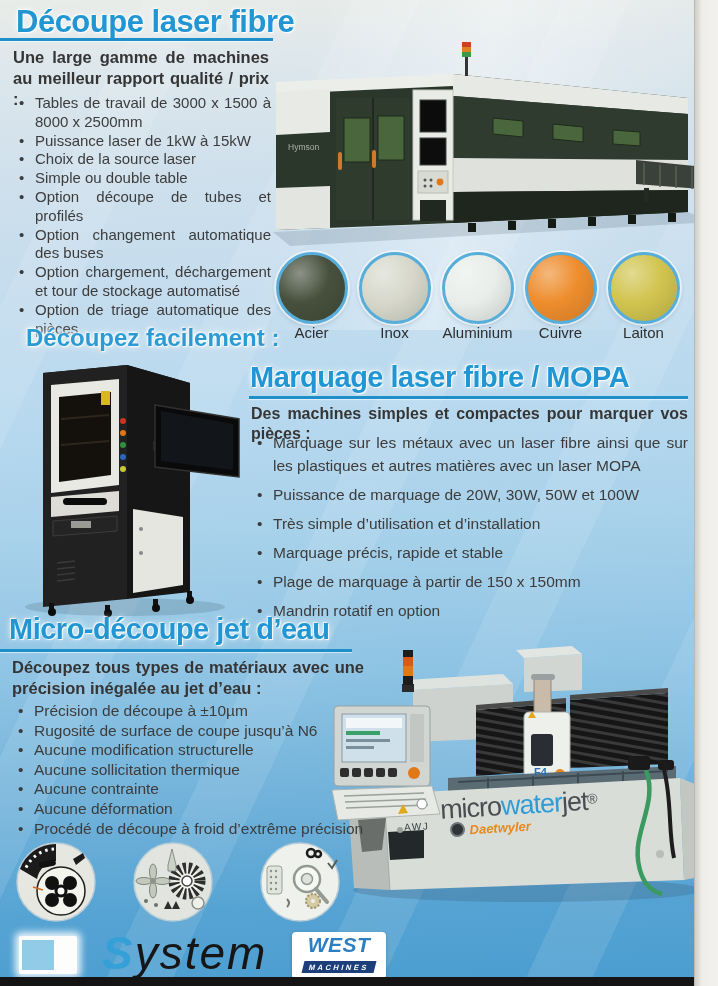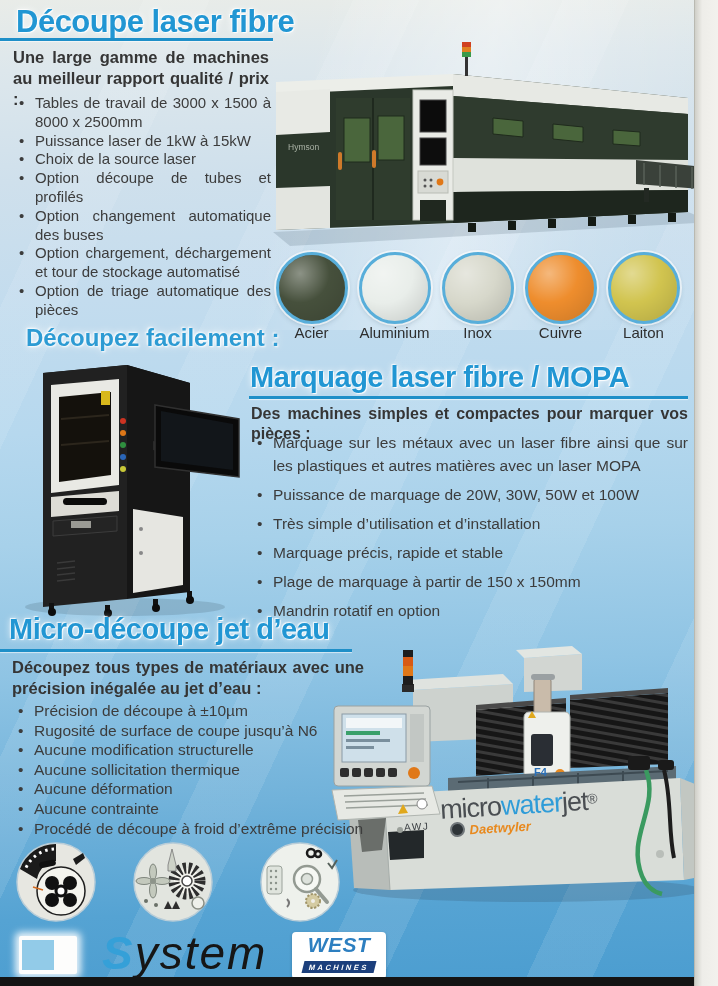--- a/index.html
+++ b/index.html
@@ -72,20 +72,21 @@
 
   <h1 class="abs head" style="left:16px;top:4px;font-size:31px;">Découpe laser fibre</h1>
   <div class="abs rule" style="left:0;top:38px;width:273px;"></div>
 
   <p class="abs intro" style="left:13px;top:47px;width:256px;font-size:16.5px;line-height:21px;">Une large gamme de machines au meilleur rapport qualité / prix :</p>
 
   <ul class="abs blts ul1" style="left:13px;top:94px;width:258px;">
     <li>Tables de travail de 3000 x 1500 à 8000 x 2500mm</li>
     <li>Puissance laser de 1kW à 15kW</li>
     <li>Choix de la source laser</li>
+    <li>Simple ou double table</li>
     <li>Option découpe de tubes et profilés</li>
     <li>Option changement automatique des buses</li>
     <li>Option chargement, déchargement et tour de stockage automatisé</li>
     <li>Option de triage automatique des pièces</li>
   </ul>
 
   <div class="abs cta" style="left:26px;top:324px;">Découpez facilement :</div>
 
   <svg class="abs img" style="left:268px;top:40px;" width="447" height="213" viewBox="0 0 447 213">
     <polygon points="5,192 420,172 445,182 22,206" fill="rgba(60,85,100,0.18)"></polygon>
@@ -145,26 +146,26 @@
     <rect x="194" y="7" width="9" height="5" fill="#e08020"></rect>
     <rect x="194" y="12" width="9" height="5" fill="#3a9a4a"></rect>
   </svg>
 
   <div class="abs mats" style="left:270px;top:252px;">
     <div class="mat">
       <div class="mat-circle" style="background-color: rgb(70, 80, 60);"></div>
       <div class="mat-label">Acier</div>
     </div>
     <div class="mat">
+      <div class="mat-circle" style="background-color: rgb(215, 216, 203);"></div>
+      <div class="mat-label">Inox</div>
+    </div>
+    <div class="mat">
       <div class="mat-circle" style="background-color: rgb(233, 238, 234);"></div>
       <div class="mat-label">Aluminium</div>
-    </div>
-    <div class="mat">
-      <div class="mat-circle" style="background-color: rgb(215, 216, 203);"></div>
-      <div class="mat-label">Inox</div>
     </div>
     <div class="mat">
       <div class="mat-circle" style="background-color: rgb(238, 141, 45);"></div>
       <div class="mat-label">Cuivre</div>
     </div>
     <div class="mat">
       <div class="mat-circle" style="background-color: rgb(209, 196, 79);"></div>
       <div class="mat-label">Laiton</div>
     </div>
   </div>
@@ -234,22 +235,22 @@
   <h3 class="abs head" style="left:9px;top:613px;font-size:29px;">Micro-découpe jet d’eau</h3>
   <div class="abs rule" style="left:0;top:649px;width:352px;"></div>
 
   <p class="abs intro" style="left:12px;top:657px;width:352px;font-size:16.5px;line-height:20.5px;">Découpez tous types de matériaux avec une précision inégalée au jet d’eau :</p>
 
   <ul class="abs blts ul3" style="left:12px;top:701px;width:360px;">
     <li>Précision de découpe à ±10µm</li>
     <li>Rugosité de surface de coupe jusqu’à N6</li>
     <li>Aucune modification structurelle</li>
     <li>Aucune sollicitation thermique</li>
+    <li>Aucune contrainte</li>
     <li>Aucune déformation</li>
-    <li>Aucune contrainte</li>
     <li>Procédé de découpe à froid d’extrême précision</li>
   </ul>
 
   <div class="abs img" style="left:328px;top:618px;width:390px;height:290px;">
     <svg width="390" height="290" viewBox="0 0 390 290">
       <defs>
         <pattern id="bel" width="8" height="8" patternTransform="rotate(100)" patternUnits="userSpaceOnUse">
           <rect width="8" height="8" fill="#161616"></rect>
             <rect width="3" height="8" fill="#3a3a3a"></rect>
         </pattern>

